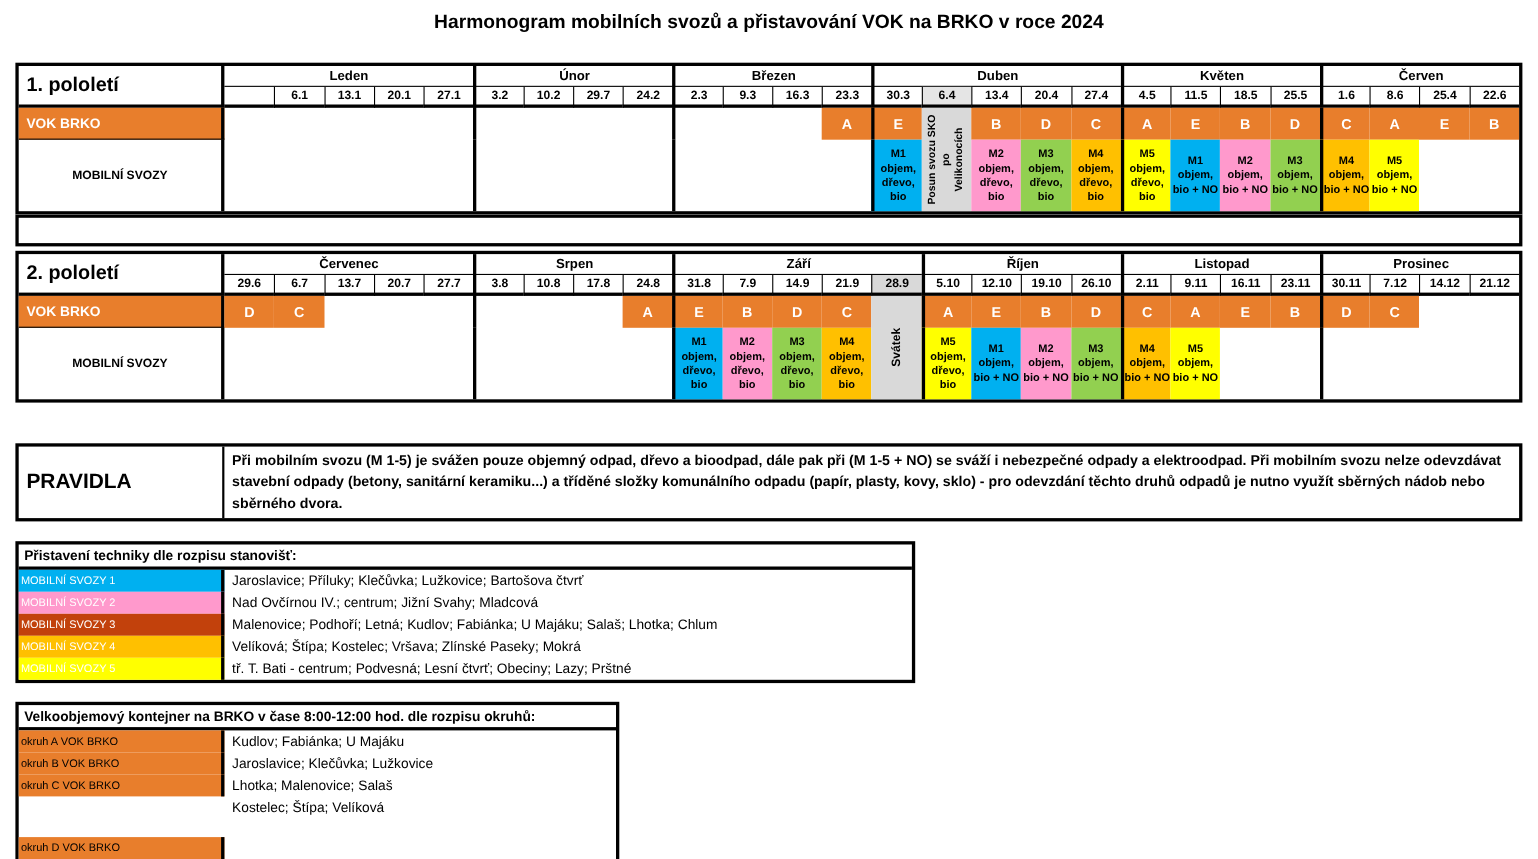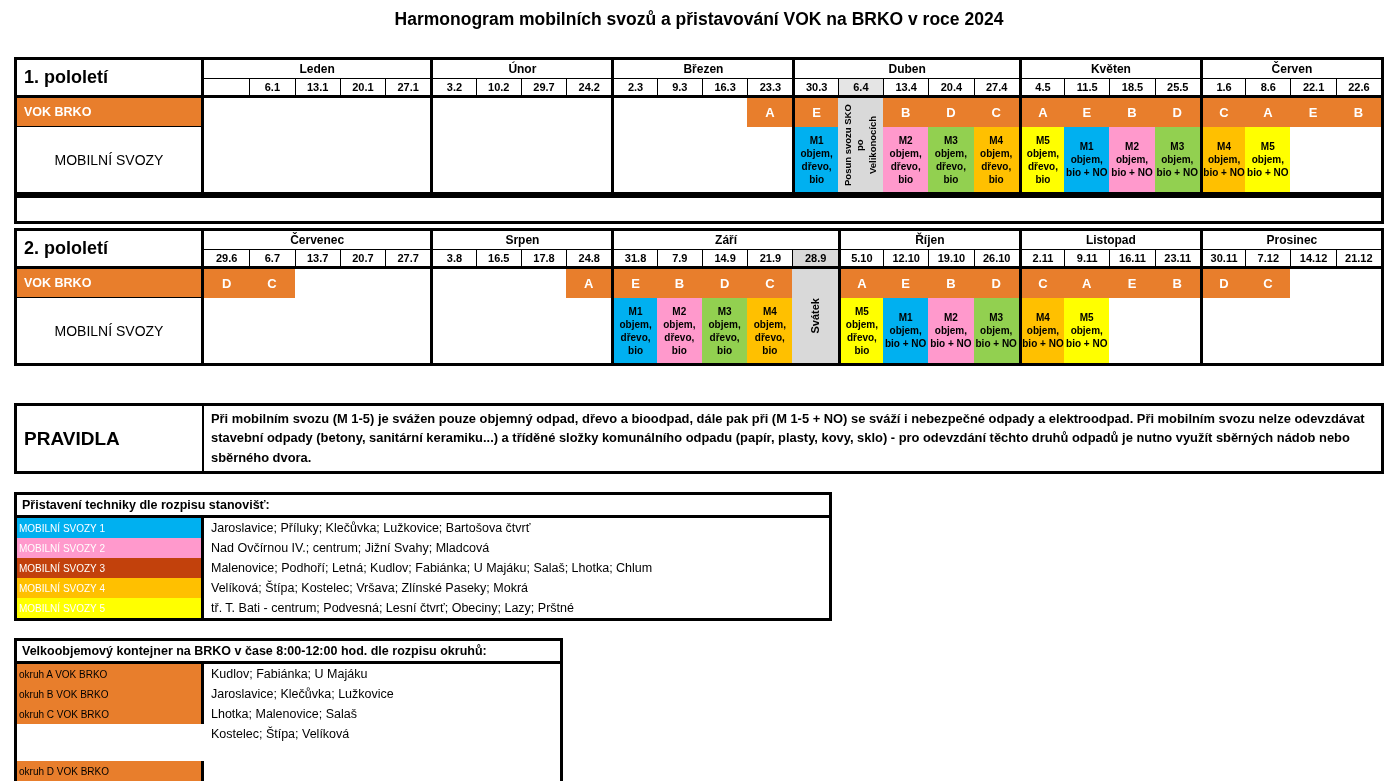--- a/index.html
+++ b/index.html
@@ -24,21 +24,21 @@
   }
   .sched .c{box-sizing:border-box;display:flex;align-items:center;justify-content:center;overflow:hidden;}
   .sched .month{grid-row:1;border-bottom:1px solid #000;font-weight:700;font-size:12px;}
   .sched .date{grid-row:2;border-bottom:3px solid #000;font-weight:700;font-size:11px;}
   .sched .thinsep{border-left:1px solid #000;}
   .sched .msep{border-left:3px solid #000 !important;}
   .sched .period{grid-column:1;grid-row:1/3;justify-content:flex-start;padding-left:7px;
     font-size:18px;font-weight:700;border-right:3px solid #000;border-bottom:3px solid #000;}
   .sched .vok-label{grid-column:1;grid-row:3;justify-content:flex-start;padding-left:7px;
     color:#fff;font-weight:700;font-size:12.5px;border-right:3px solid #000;border-bottom:1px solid #000;}
-  .sched .mob-label{grid-column:1;grid-row:4;font-weight:400;font-size:14px;border-right:3px solid #000;}
+  .sched .mob-label{grid-column:1;grid-row:4;font-weight:700;font-size:11px;border-right:3px solid #000;}
   .sched .vok-cell{grid-row:3;color:#fff;font-weight:700;font-size:13px;}
   .sched .mob-cell{grid-row:4;font-weight:700;font-size:10px;line-height:1.3;
     flex-direction:column;text-align:center;}
   .sched .special{grid-row:3/5;}
   .sched .special span{
     writing-mode:vertical-rl;transform:rotate(180deg);
     font-weight:700;font-size:9.5px;line-height:1.3;text-align:center;white-space:pre-line;
   }
   .sched .special.big span{font-size:11px;}
   
@@ -205,21 +205,21 @@
       <div>objem,</div>
       <div>bio + NO</div>
     </div>
     <div class="c date thinsep" style="grid-column: 25;">8.6</div>
     <div class="c vok-cell" style="grid-column: 25; background: rgb(232, 126, 44);">A</div>
     <div class="c mob-cell" style="grid-column: 25; background: rgb(255, 255, 0);">
       <div>M5</div>
       <div>objem,</div>
       <div>bio + NO</div>
     </div>
-    <div class="c date thinsep" style="grid-column: 26;">22.1</div>
+    <div class="c date thinsep" style="grid-column: 26;">25.4</div>
     <div class="c vok-cell" style="grid-column: 26; background: rgb(232, 126, 44);">E</div>
     <div class="c mob-cell" style="grid-column: 26;"></div>
     <div class="c date thinsep" style="grid-column: 27;">22.6</div>
     <div class="c vok-cell" style="grid-column: 27; background: rgb(232, 126, 44);">B</div>
     <div class="c mob-cell" style="grid-column: 27;"></div>
   </div>
 
 <div class="strip"></div>
 
 <div class="sched" id="sched-1" style="top:228px;">
@@ -243,21 +243,21 @@
     <div class="c mob-cell" style="grid-column: 4;"></div>
     <div class="c date thinsep" style="grid-column: 5;">20.7</div>
     <div class="c vok-cell" style="grid-column: 5;"></div>
     <div class="c mob-cell" style="grid-column: 5;"></div>
     <div class="c date thinsep" style="grid-column: 6;">27.7</div>
     <div class="c vok-cell" style="grid-column: 6;"></div>
     <div class="c mob-cell" style="grid-column: 6;"></div>
     <div class="c date msep" style="grid-column: 7;">3.8</div>
     <div class="c vok-cell msep" style="grid-column: 7;"></div>
     <div class="c mob-cell msep" style="grid-column: 7;"></div>
-    <div class="c date thinsep" style="grid-column: 8;">16.5</div>
+    <div class="c date thinsep" style="grid-column: 8;">10.8</div>
     <div class="c vok-cell" style="grid-column: 8;"></div>
     <div class="c mob-cell" style="grid-column: 8;"></div>
     <div class="c date thinsep" style="grid-column: 9;">17.8</div>
     <div class="c vok-cell" style="grid-column: 9;"></div>
     <div class="c mob-cell" style="grid-column: 9;"></div>
     <div class="c date thinsep" style="grid-column: 10;">24.8</div>
     <div class="c vok-cell" style="grid-column: 10; background: rgb(232, 126, 44);">A</div>
     <div class="c mob-cell" style="grid-column: 10;"></div>
     <div class="c date msep" style="grid-column: 11;">31.8</div>
     <div class="c vok-cell msep" style="grid-column: 11; background: rgb(232, 126, 44);">E</div>

